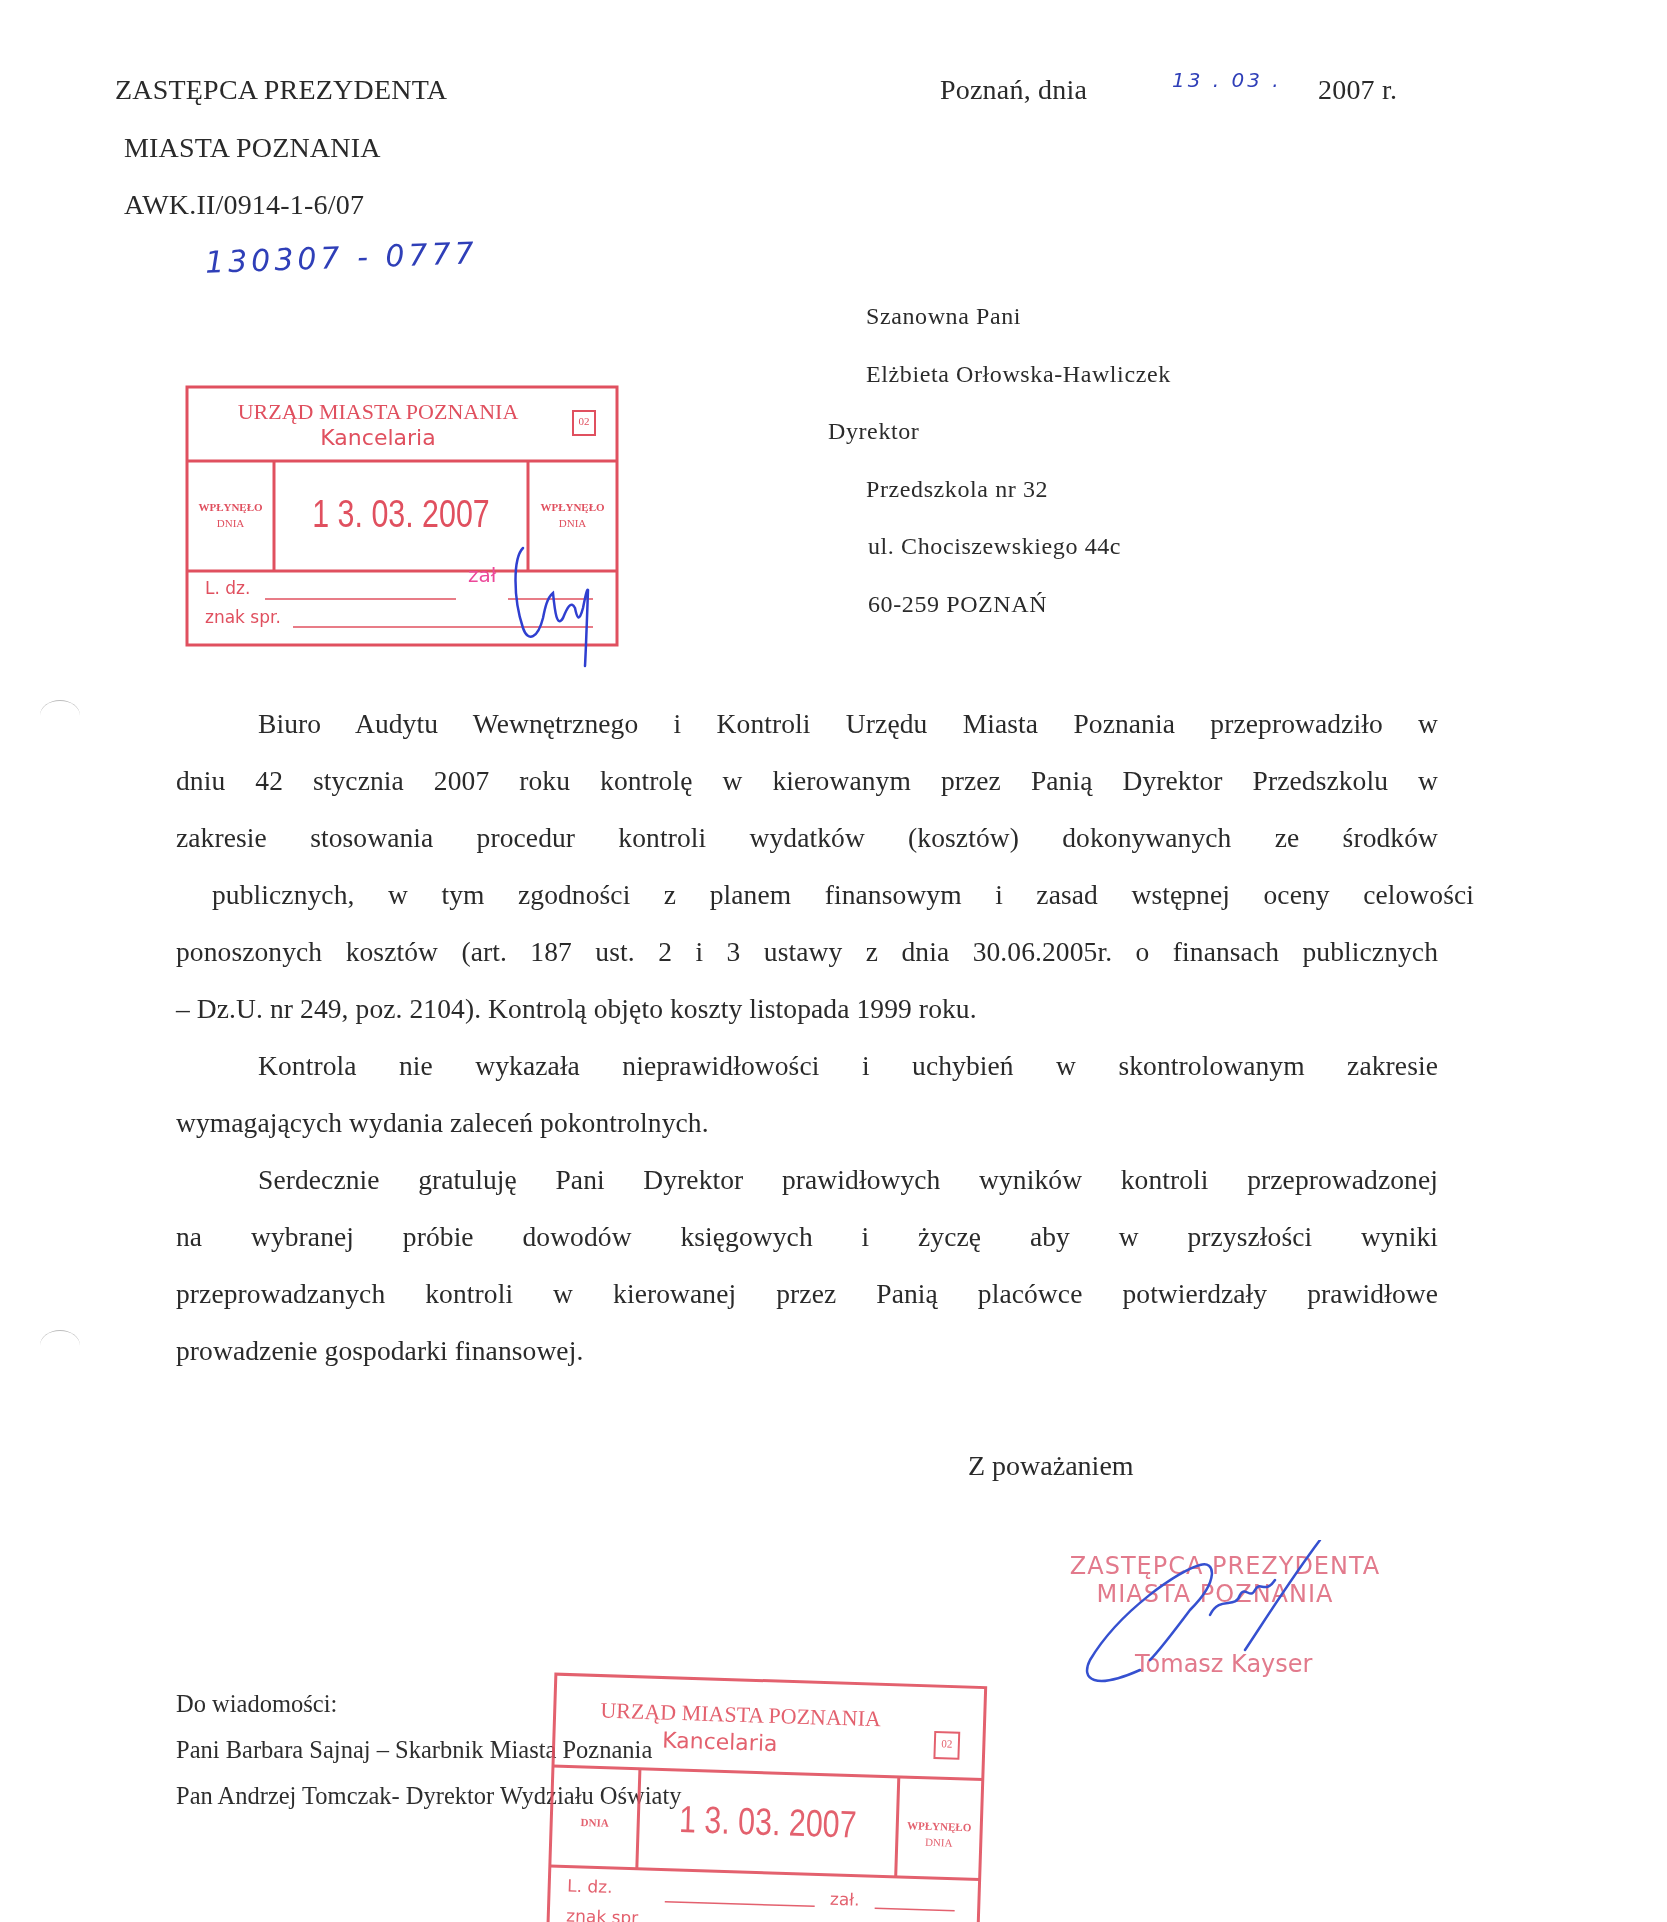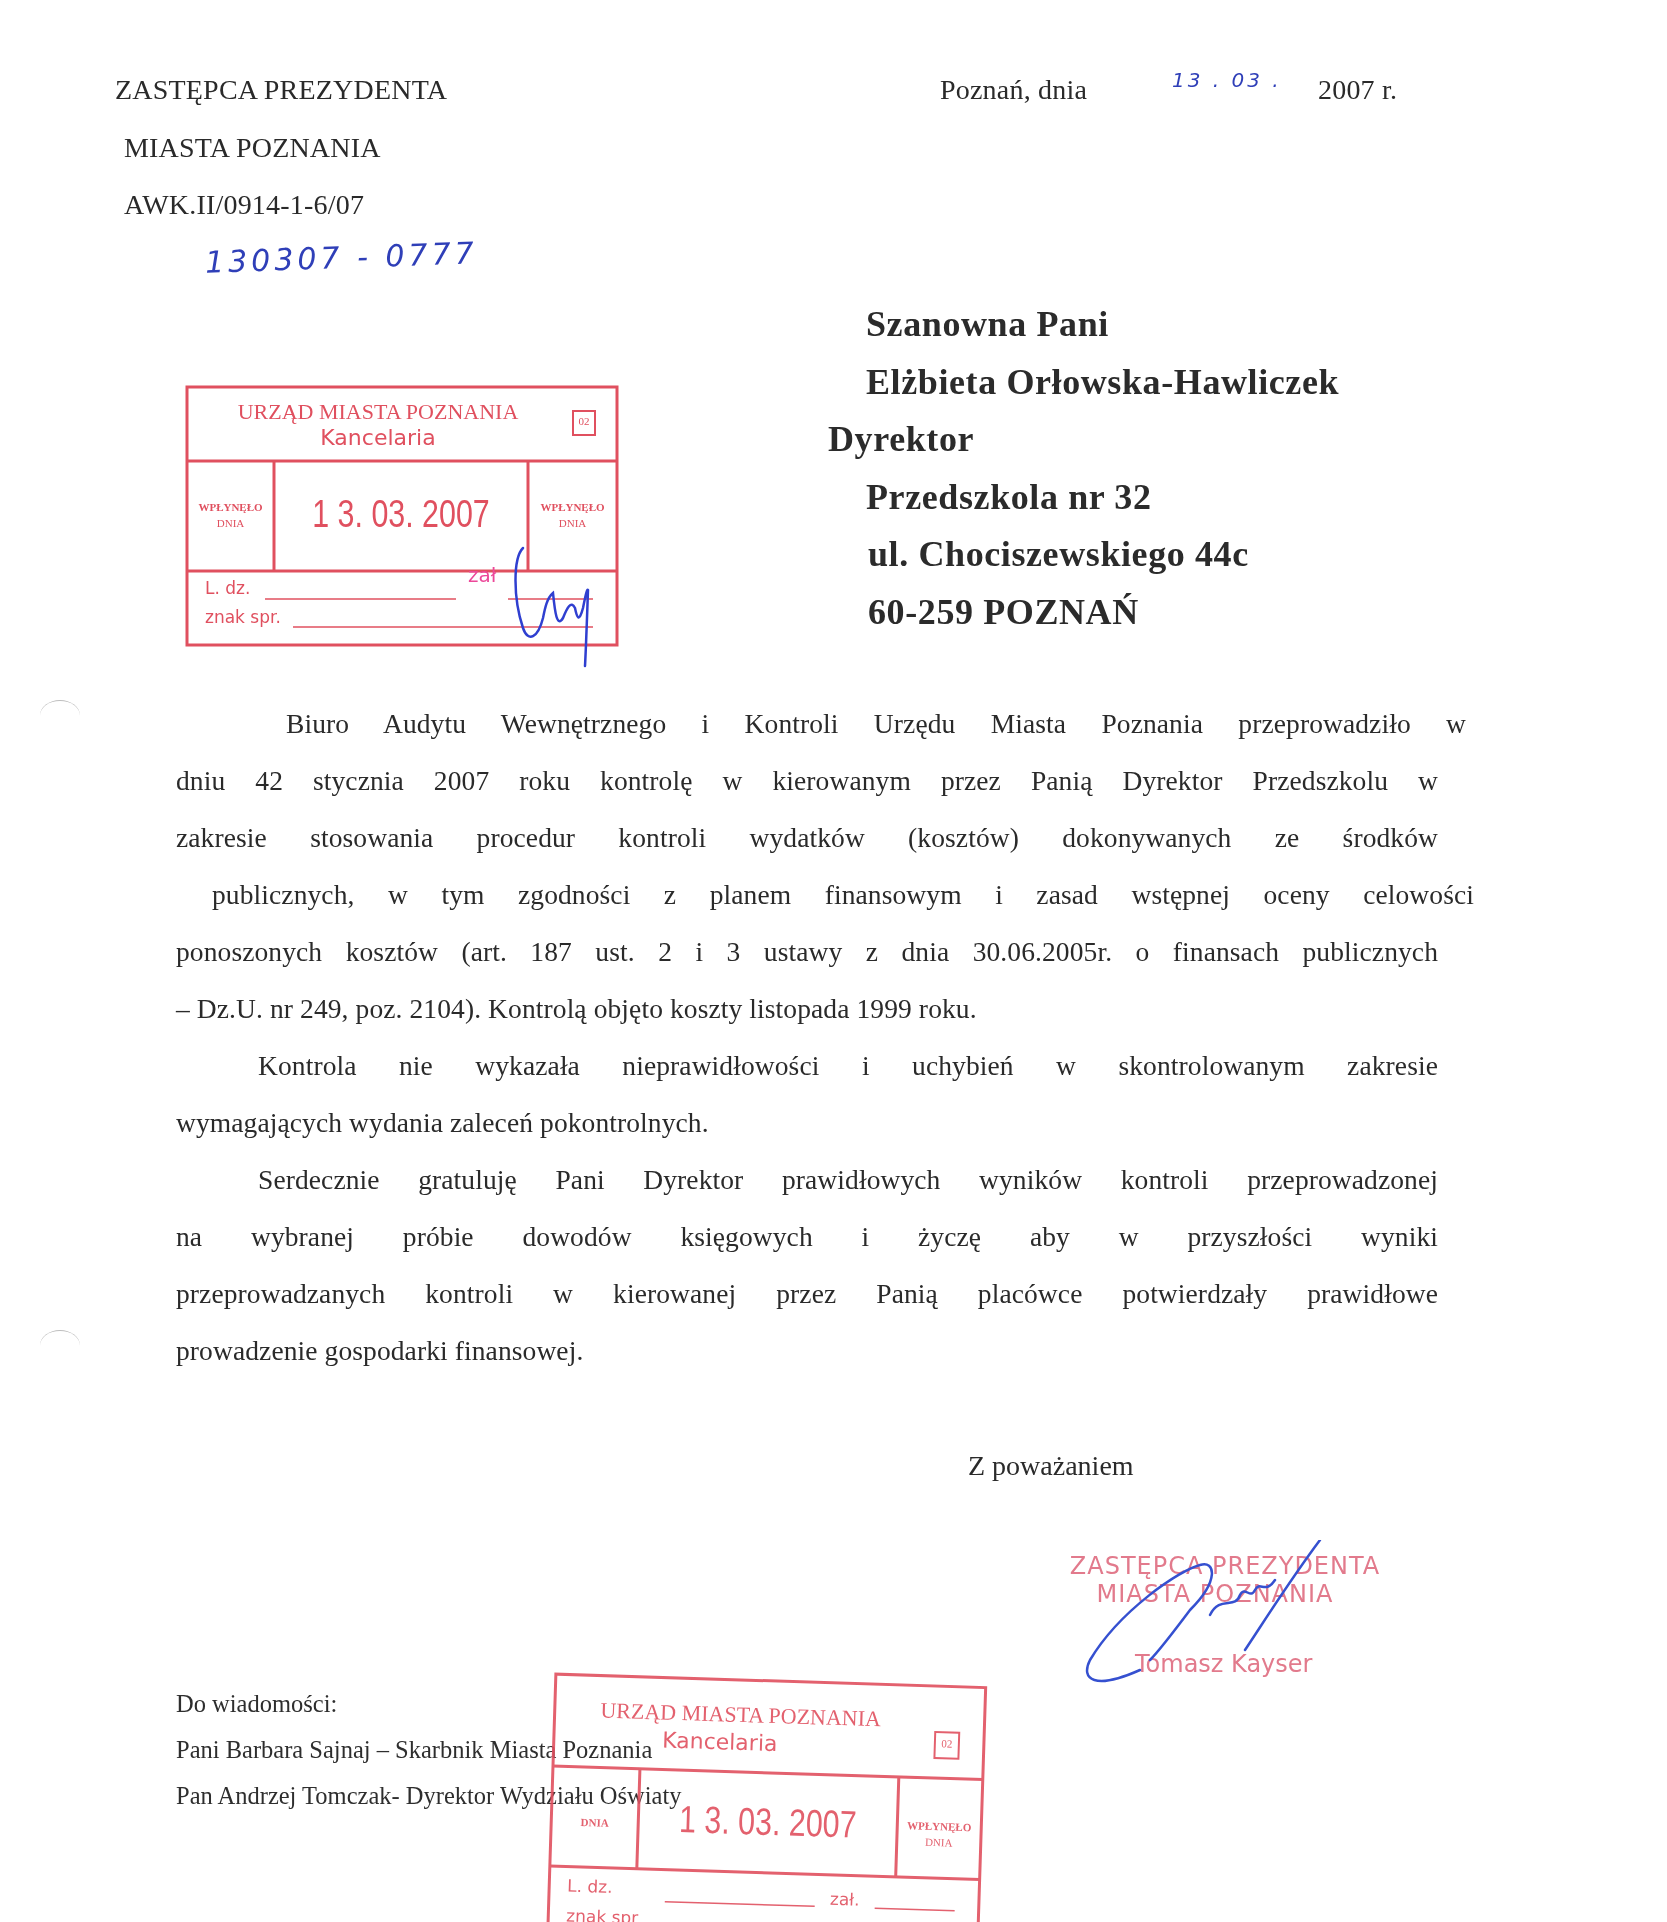--- a/index.html
+++ b/index.html
@@ -1,20 +1,20 @@
 <!DOCTYPE html>
 <html><head>
   <meta charset="utf-8">
   <style>
     html, body { margin: 0; padding: 0; background: #ffffff; }
     body { width: 1667px; height: 1922px; position: relative; overflow: hidden;
            font-family: "Liberation Serif", "DejaVu Serif", serif; color: #2a2a2a; }
     .abs { position: absolute; white-space: nowrap; }
     .hdr { font-size: 28px; letter-spacing: 0.2px; }
-    .addr { font-size: 36px; font-weight: bold; color: #2b2b2b; letter-spacing: 0.6px; }
+    .addr { font-size: 24px; font-weight: normal; color: #2b2b2b; letter-spacing: 0.6px; }
     .body-line { position: absolute; left: 176px; width: 1262px; font-size: 27.5px;
                  text-align: justify; text-align-last: justify; white-space: nowrap;
                  font-family: "Liberation Serif", serif; color: #2a2a2a; letter-spacing: 0.1px; }
     .body-line.last { text-align-last: left; }
     .body-line.indent { left: 258px; width: 1180px; }
     .hand { font-family: "DejaVu Sans", sans-serif; font-style: italic; color: #2f3fb8; }
     .cc { font-size: 24.5px; color: #2e2e2e; }
     .smudge { position: absolute; border-top: 1.5px solid #bdbdbd; border-radius: 50%; }
   </style>
 </head>
@@ -64,21 +64,21 @@
 <div class="abs addr" style="left:866px; top:361px;">Elżbieta Orłowska-Hawliczek</div>
 <div class="abs addr" style="left:828px; top:418px;">Dyrektor</div>
 <div class="abs addr" style="left:866px; top:476px;">Przedszkola nr 32</div>
 <div class="abs addr" style="left:868px; top:533px;">ul. Chociszewskiego 44c</div>
 <div class="abs addr" style="left:868px; top:591px;">60-259 POZNAŃ</div>
 
 <div class="smudge" style="left:40px; top:700px; width:40px; height:30px;"></div>
 <div class="smudge" style="left:40px; top:1330px; width:40px; height:30px;"></div>
 
 <div>
-  <div class="body-line indent" style="top:708px;margin-left:28px;">Biuro Audytu Wewnętrznego i Kontroli Urzędu Miasta Poznania przeprowadziło w</div>
+  <div class="body-line indent" style="top:708px;">Biuro Audytu Wewnętrznego i Kontroli Urzędu Miasta Poznania przeprowadziło w</div>
   <div class="body-line" style="top:765px;">dniu 42 stycznia  2007 roku kontrolę w kierowanym przez Panią Dyrektor Przedszkolu   w</div>
   <div class="body-line" style="top:822px;">zakresie stosowania procedur kontroli wydatków (kosztów) dokonywanych ze środków</div>
   <div class="body-line" style="top:879px;margin-left:36px;">publicznych, w tym zgodności z planem finansowym i zasad wstępnej oceny celowości</div>
   <div class="body-line" style="top:936px;">ponoszonych kosztów (art. 187 ust. 2 i 3 ustawy z dnia 30.06.2005r. o finansach publicznych</div>
   <div class="body-line last" style="top:993px;">– Dz.U. nr 249, poz. 2104). Kontrolą objęto  koszty listopada  1999 roku.</div>
   <div class="body-line indent" style="top:1050px;">Kontrola   nie wykazała nieprawidłowości i uchybień   w skontrolowanym zakresie</div>
   <div class="body-line last" style="top:1107px;">wymagających wydania zaleceń pokontrolnych.</div>
   <div class="body-line indent" style="top:1164px;">Serdecznie gratuluję Pani  Dyrektor prawidłowych wyników kontroli przeprowadzonej</div>
   <div class="body-line" style="top:1221px;">na wybranej próbie dowodów księgowych i życzę aby w przyszłości wyniki</div>
   <div class="body-line" style="top:1278px;">przeprowadzanych kontroli w kierowanej przez Panią placówce  potwierdzały  prawidłowe</div>

